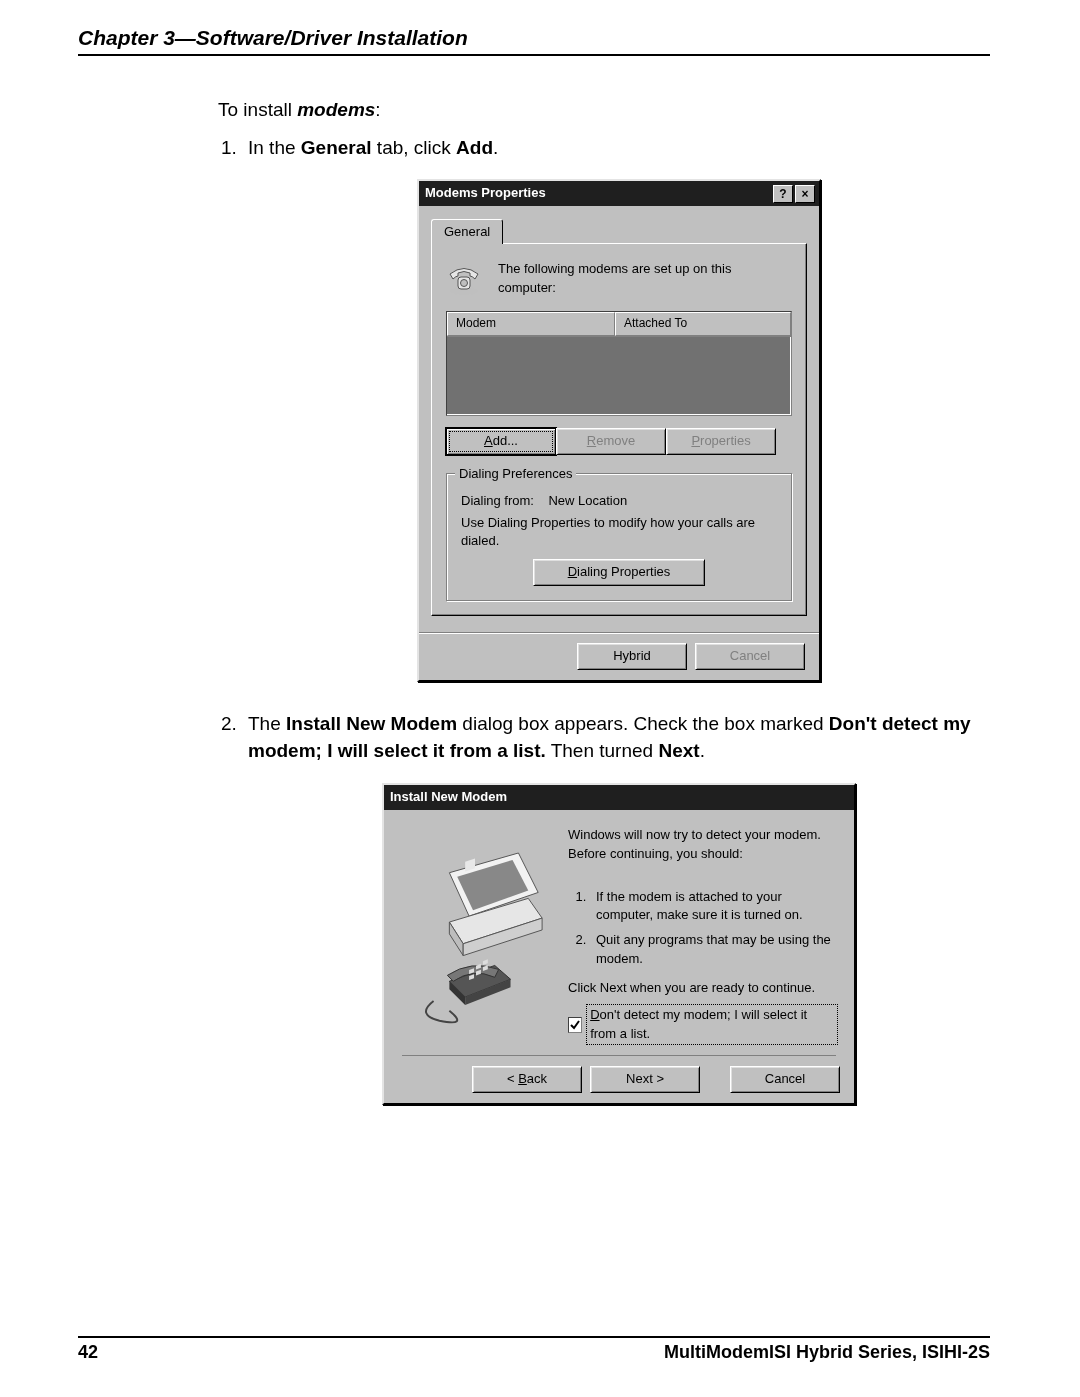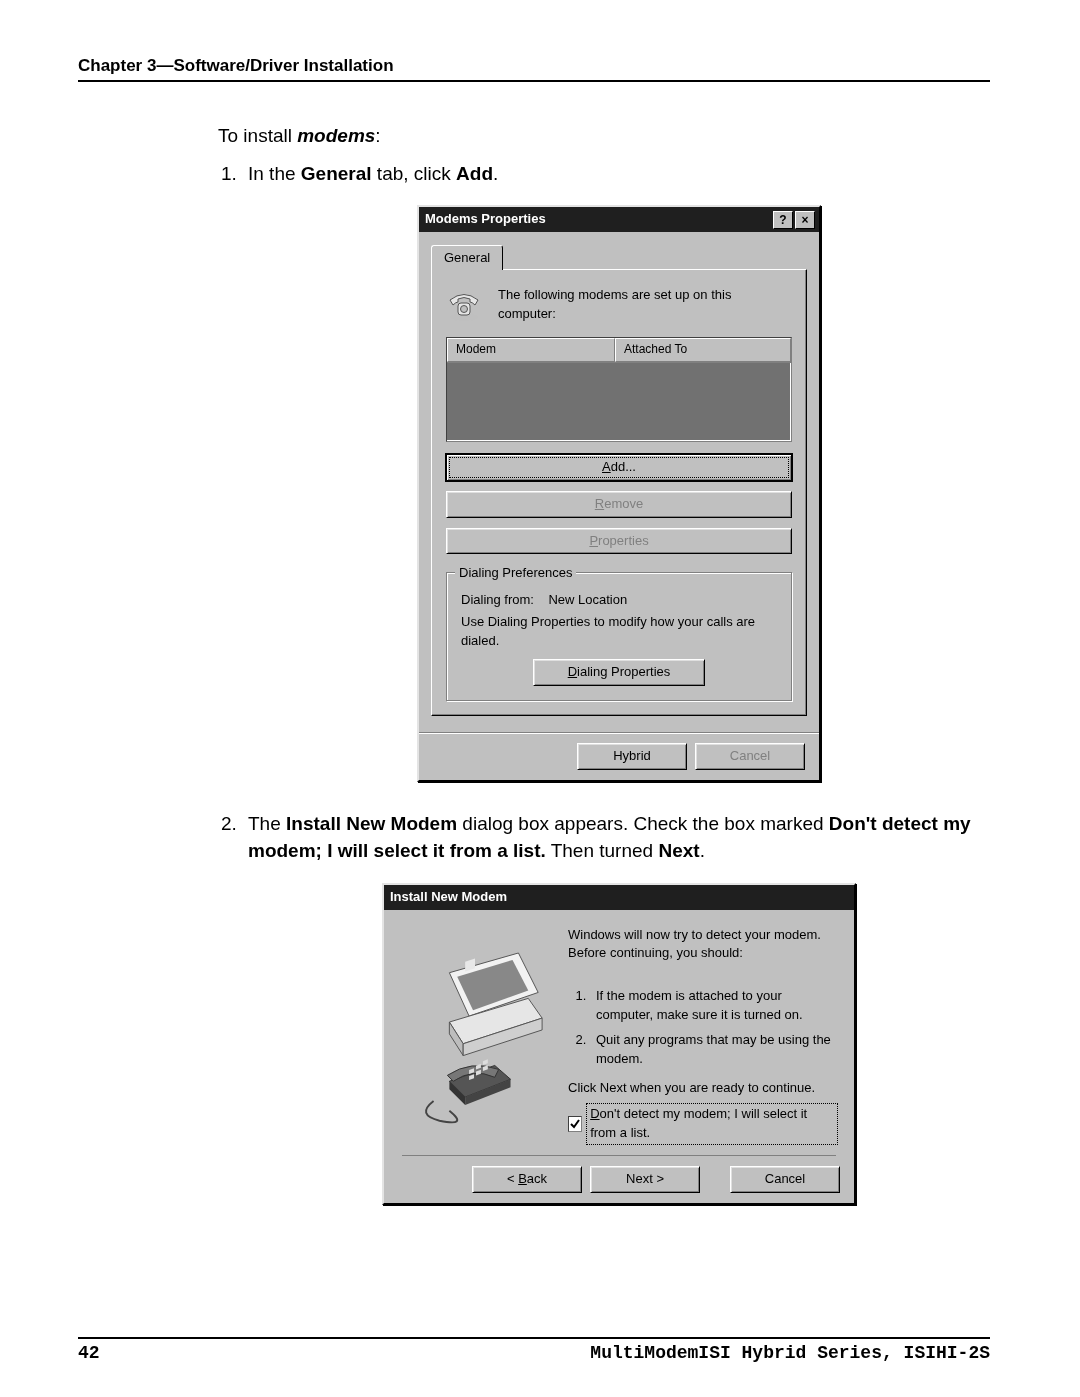--- a/index.html
+++ b/index.html
@@ -10,24 +10,24 @@
     color: #000;
   }
   .page {
     width: 1080px;
     height: 1397px;
     position: relative;
     box-sizing: border-box;
     padding: 26px 90px 30px 78px;
   }
   .chapter-title {
-    font-size: 17px;
+    font-size: 21px;
     font-weight: bold;
+    font-style: italic;
     padding-bottom: 2px;
-    margin-top: 30px;
   }
   hr.rule {
     border: none;
     border-top: 2px solid #000;
     margin: 2px 0 40px 0;
   }
   .body-text {
     margin-left: 140px;
     font-size: 19px;
     line-height: 1.45;
@@ -145,21 +145,21 @@
     border-bottom: 1px solid #808080;
   }
   .listhdr div {
     padding: 2px 8px;
     border: 1px solid #808080;
     border-top-color: #fff;
     border-left-color: #fff;
     font-size: 12px;
   }
   .listbody { height: 78px; }
-  .btnrow { display: flex; gap: 10px; margin-top: 12px; flex-direction: column; }
+  .btnrow { display: flex; margin-top: 12px; }
 
   .groupbox {
     border: 1px solid #808080;
     box-shadow: inset 1px 1px 0 #fff, 1px 1px 0 #fff;
     padding: 18px 14px 14px 14px;
     margin-top: 18px;
     position: relative;
   }
   .groupbox .legend {
     position: absolute;
@@ -210,21 +210,21 @@
     outline: 1px dotted #000;
     outline-offset: 1px;
     padding: 0 2px;
   }
 
   .footer {
     position: absolute;
     left: 78px; right: 90px; bottom: 34px;
   }
   .footer hr { border: none; border-top: 2px solid #000; margin: 0 0 4px 0; }
-  .footer .row { display: flex; justify-content: space-between; font-size: 18px; font-weight: bold; font-family: Liberation Mono, monospace; }
+  .footer .row { display: flex; justify-content: space-between; font-size: 18px; font-weight: bold; }
 
   
   svg { display: block; }
 </style>
 </head>
 <body>
 
 <div class="page">
 
   <div class="chapter-title">Chapter 3—Software/Driver Installation</div>

